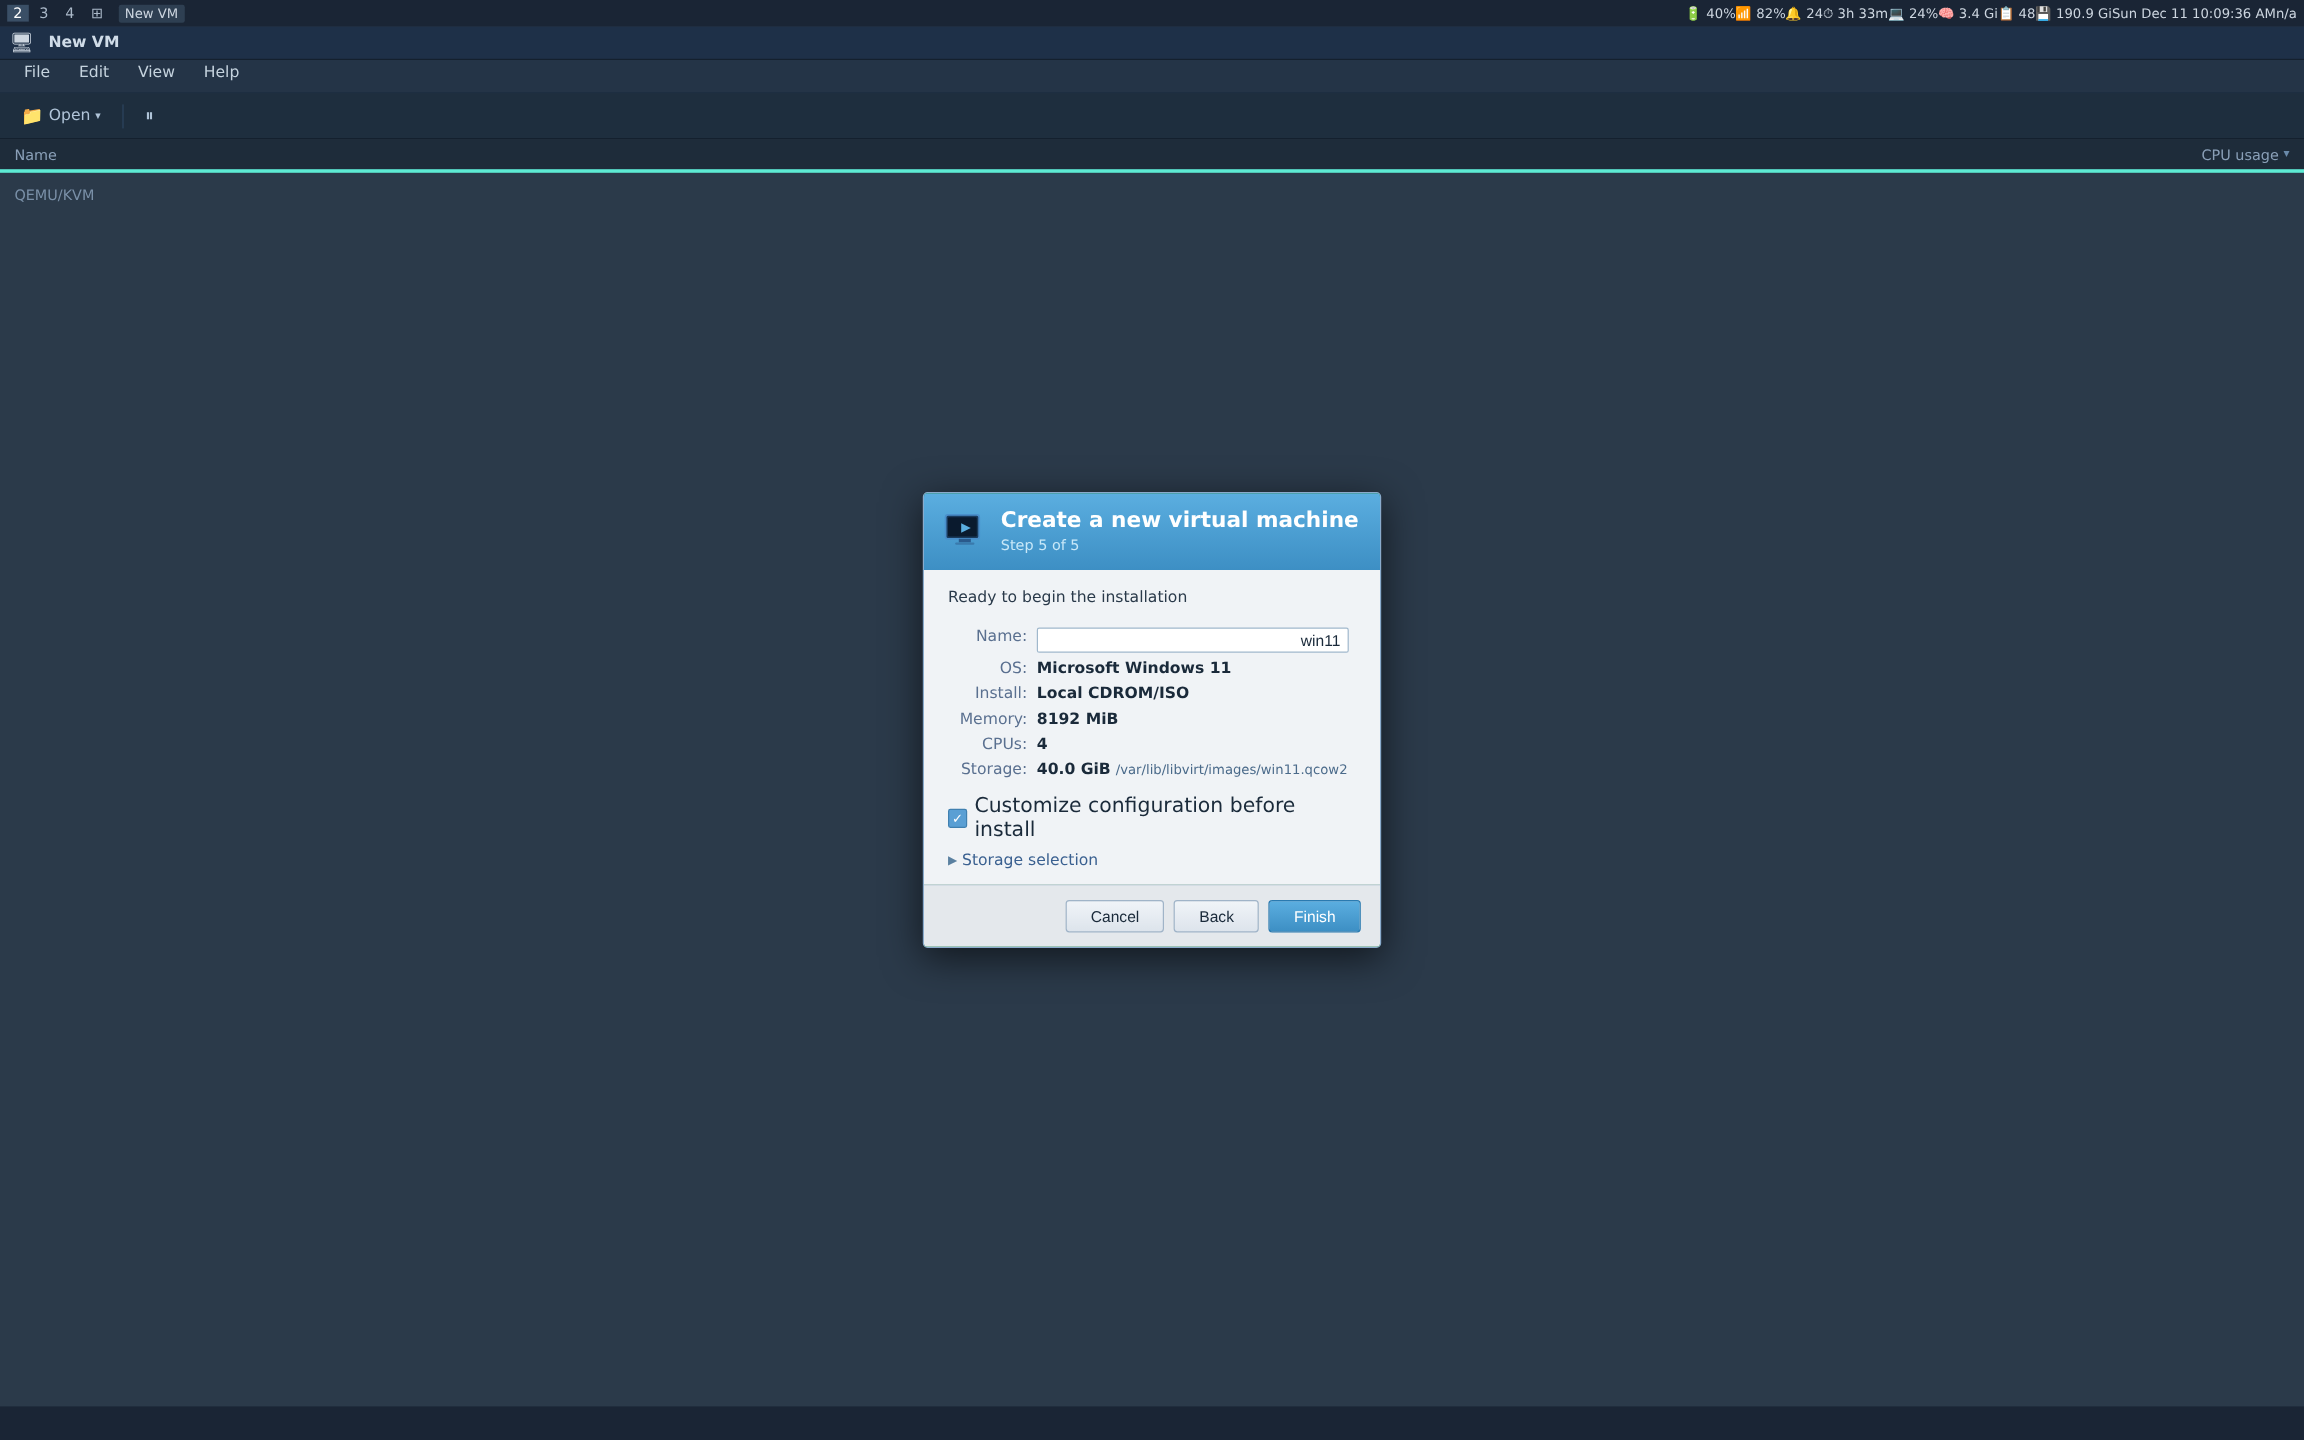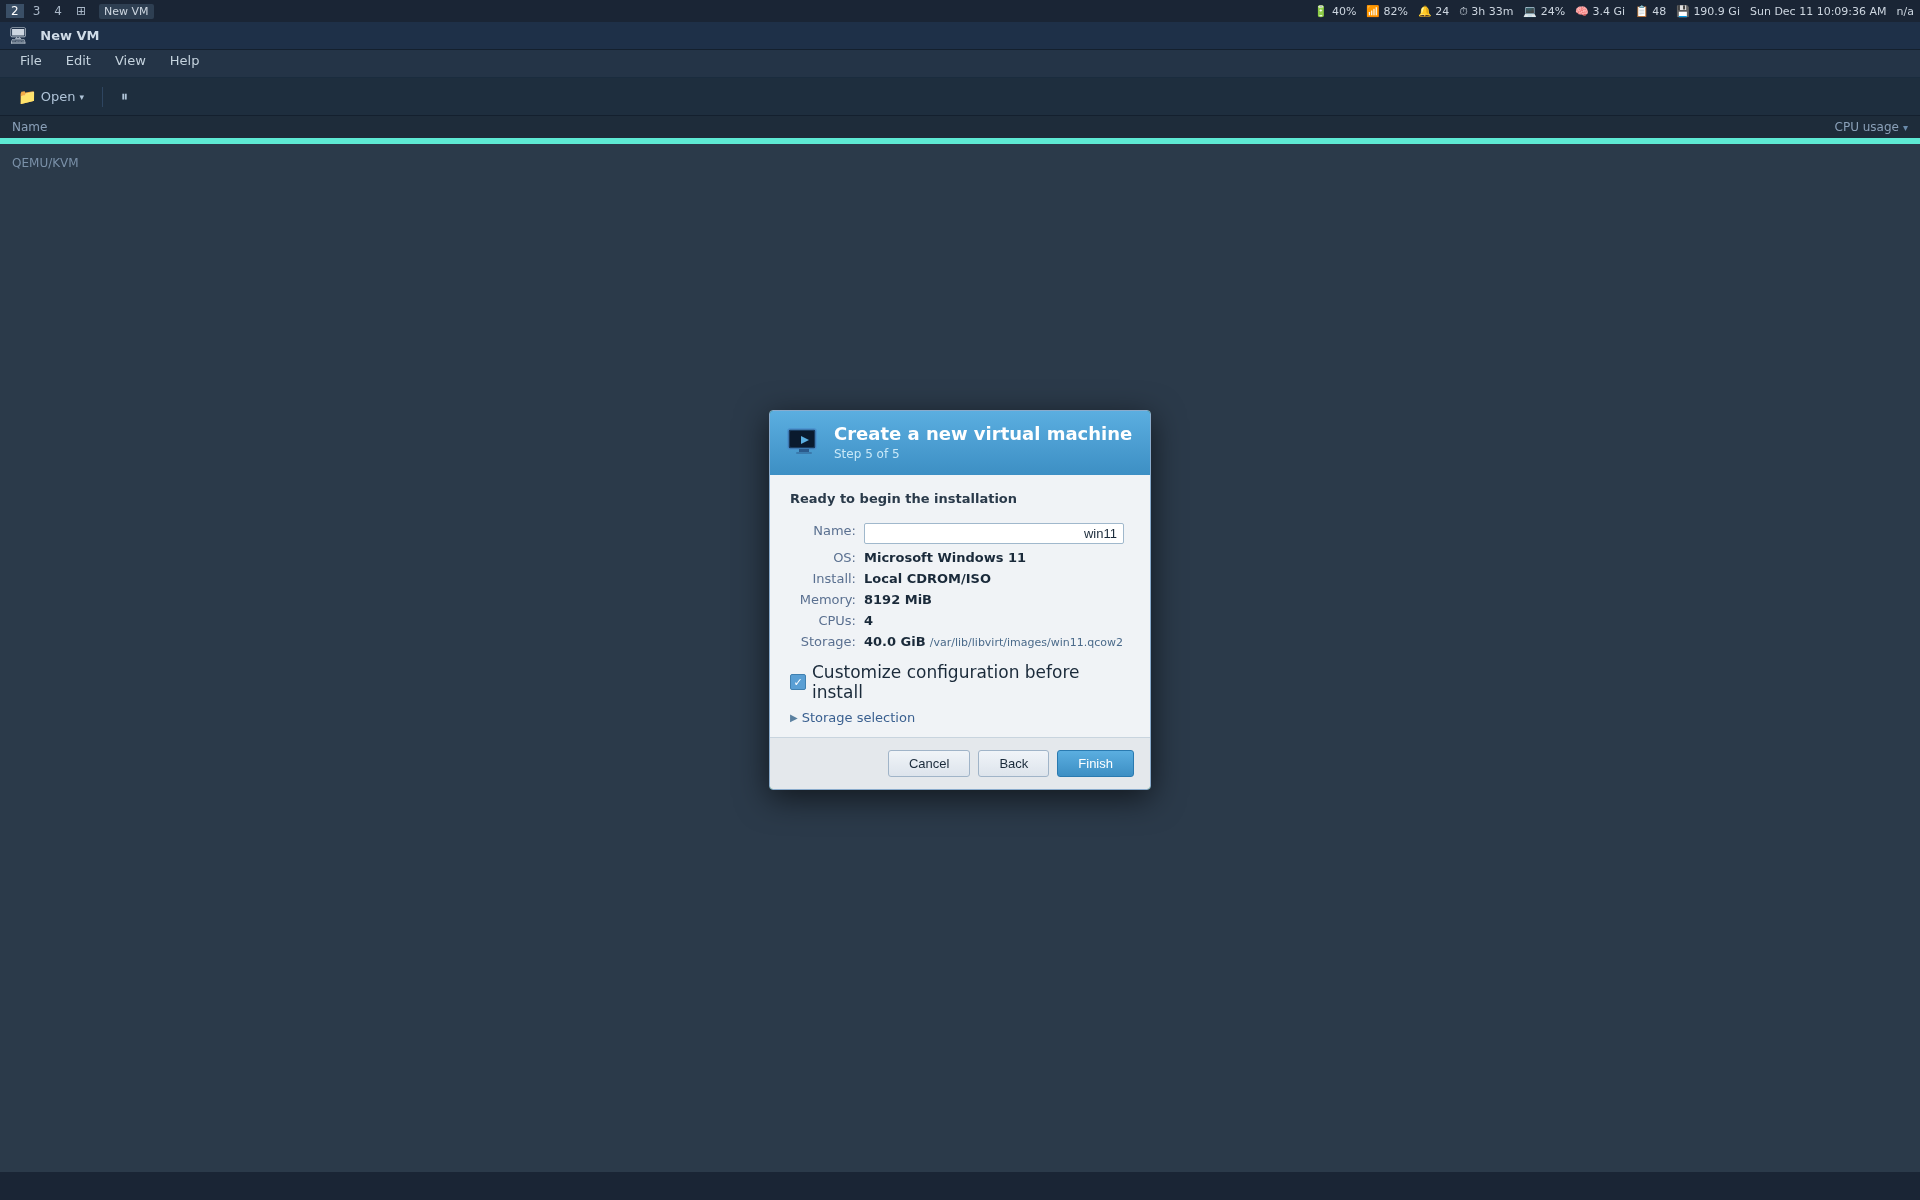--- a/index.html
+++ b/index.html
@@ -32,21 +32,20 @@
 
     .taskbar-left {
       display: flex;
       align-items: center;
       gap: 8px;
     }
 
     .taskbar-right {
       display: flex;
       align-items: center;
-      gap: 10px;
       font-size: 11px;
       color: #cdd6e0;
       margin-left: 12px;
     }
 
     .taskbar-tag {
       background: #2e3f52;
       padding: 1px 5px;
       border-radius: 2px;
       font-size: 11px;
@@ -142,21 +141,21 @@
     .list-header {
       position: absolute;
       top: 116px;
       left: 0;
       width: 100%;
       height: 28px;
       background: #1e2c3a;
       display: flex;
       align-items: center;
       padding: 0 12px;
-      border-bottom: 6px solid #5eead4;
+      border-bottom: 3px solid #5eead4;
     }
 
     .list-header-name {
       font-size: 12px;
       color: #8aa0b8;
       flex: 1;
     }
 
     .list-header-cpu {
       font-size: 12px;
@@ -236,21 +235,21 @@
 
     .dialog-body {
       padding: 16px 20px 12px 20px;
       background: #f0f3f6;
     }
 
     .dialog-ready-text {
       font-size: 13px;
       color: #2a3a4a;
       margin-bottom: 14px;
-      font-weight: 700;
+      font-weight: 400;
     }
 
     .info-table {
       width: 100%;
       border-collapse: collapse;
     }
 
     .info-table td {
       padding: 3px 4px;
       font-size: 13px;

